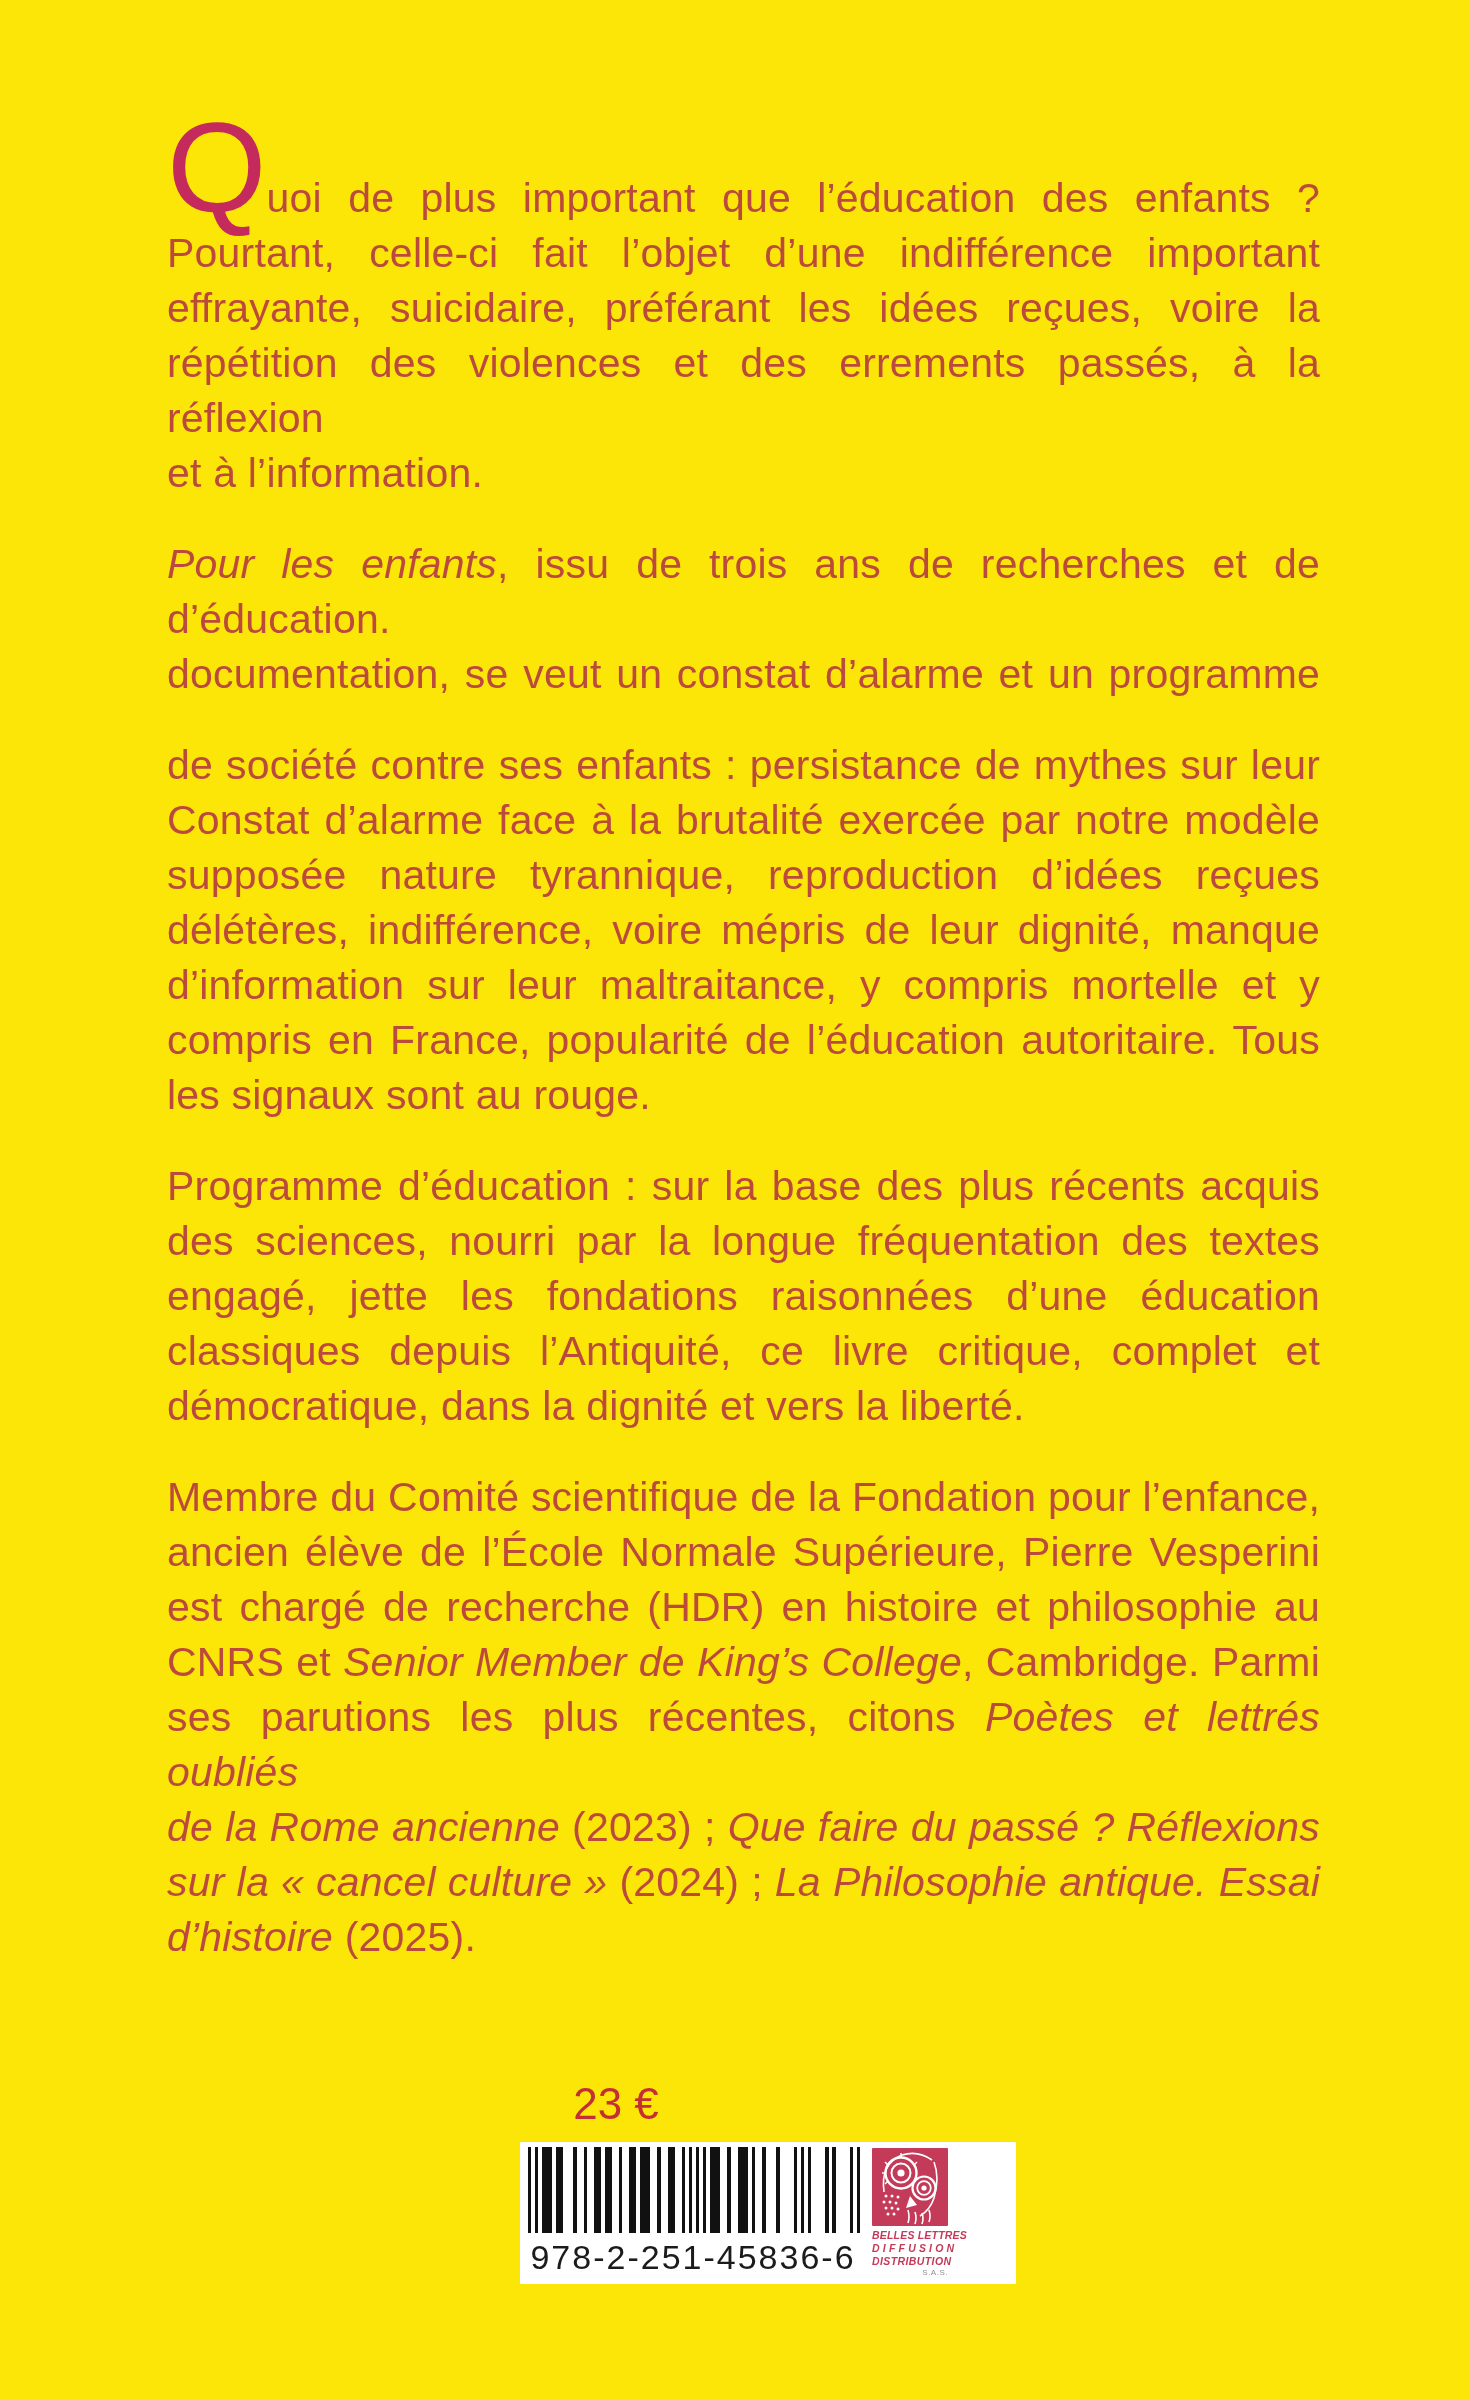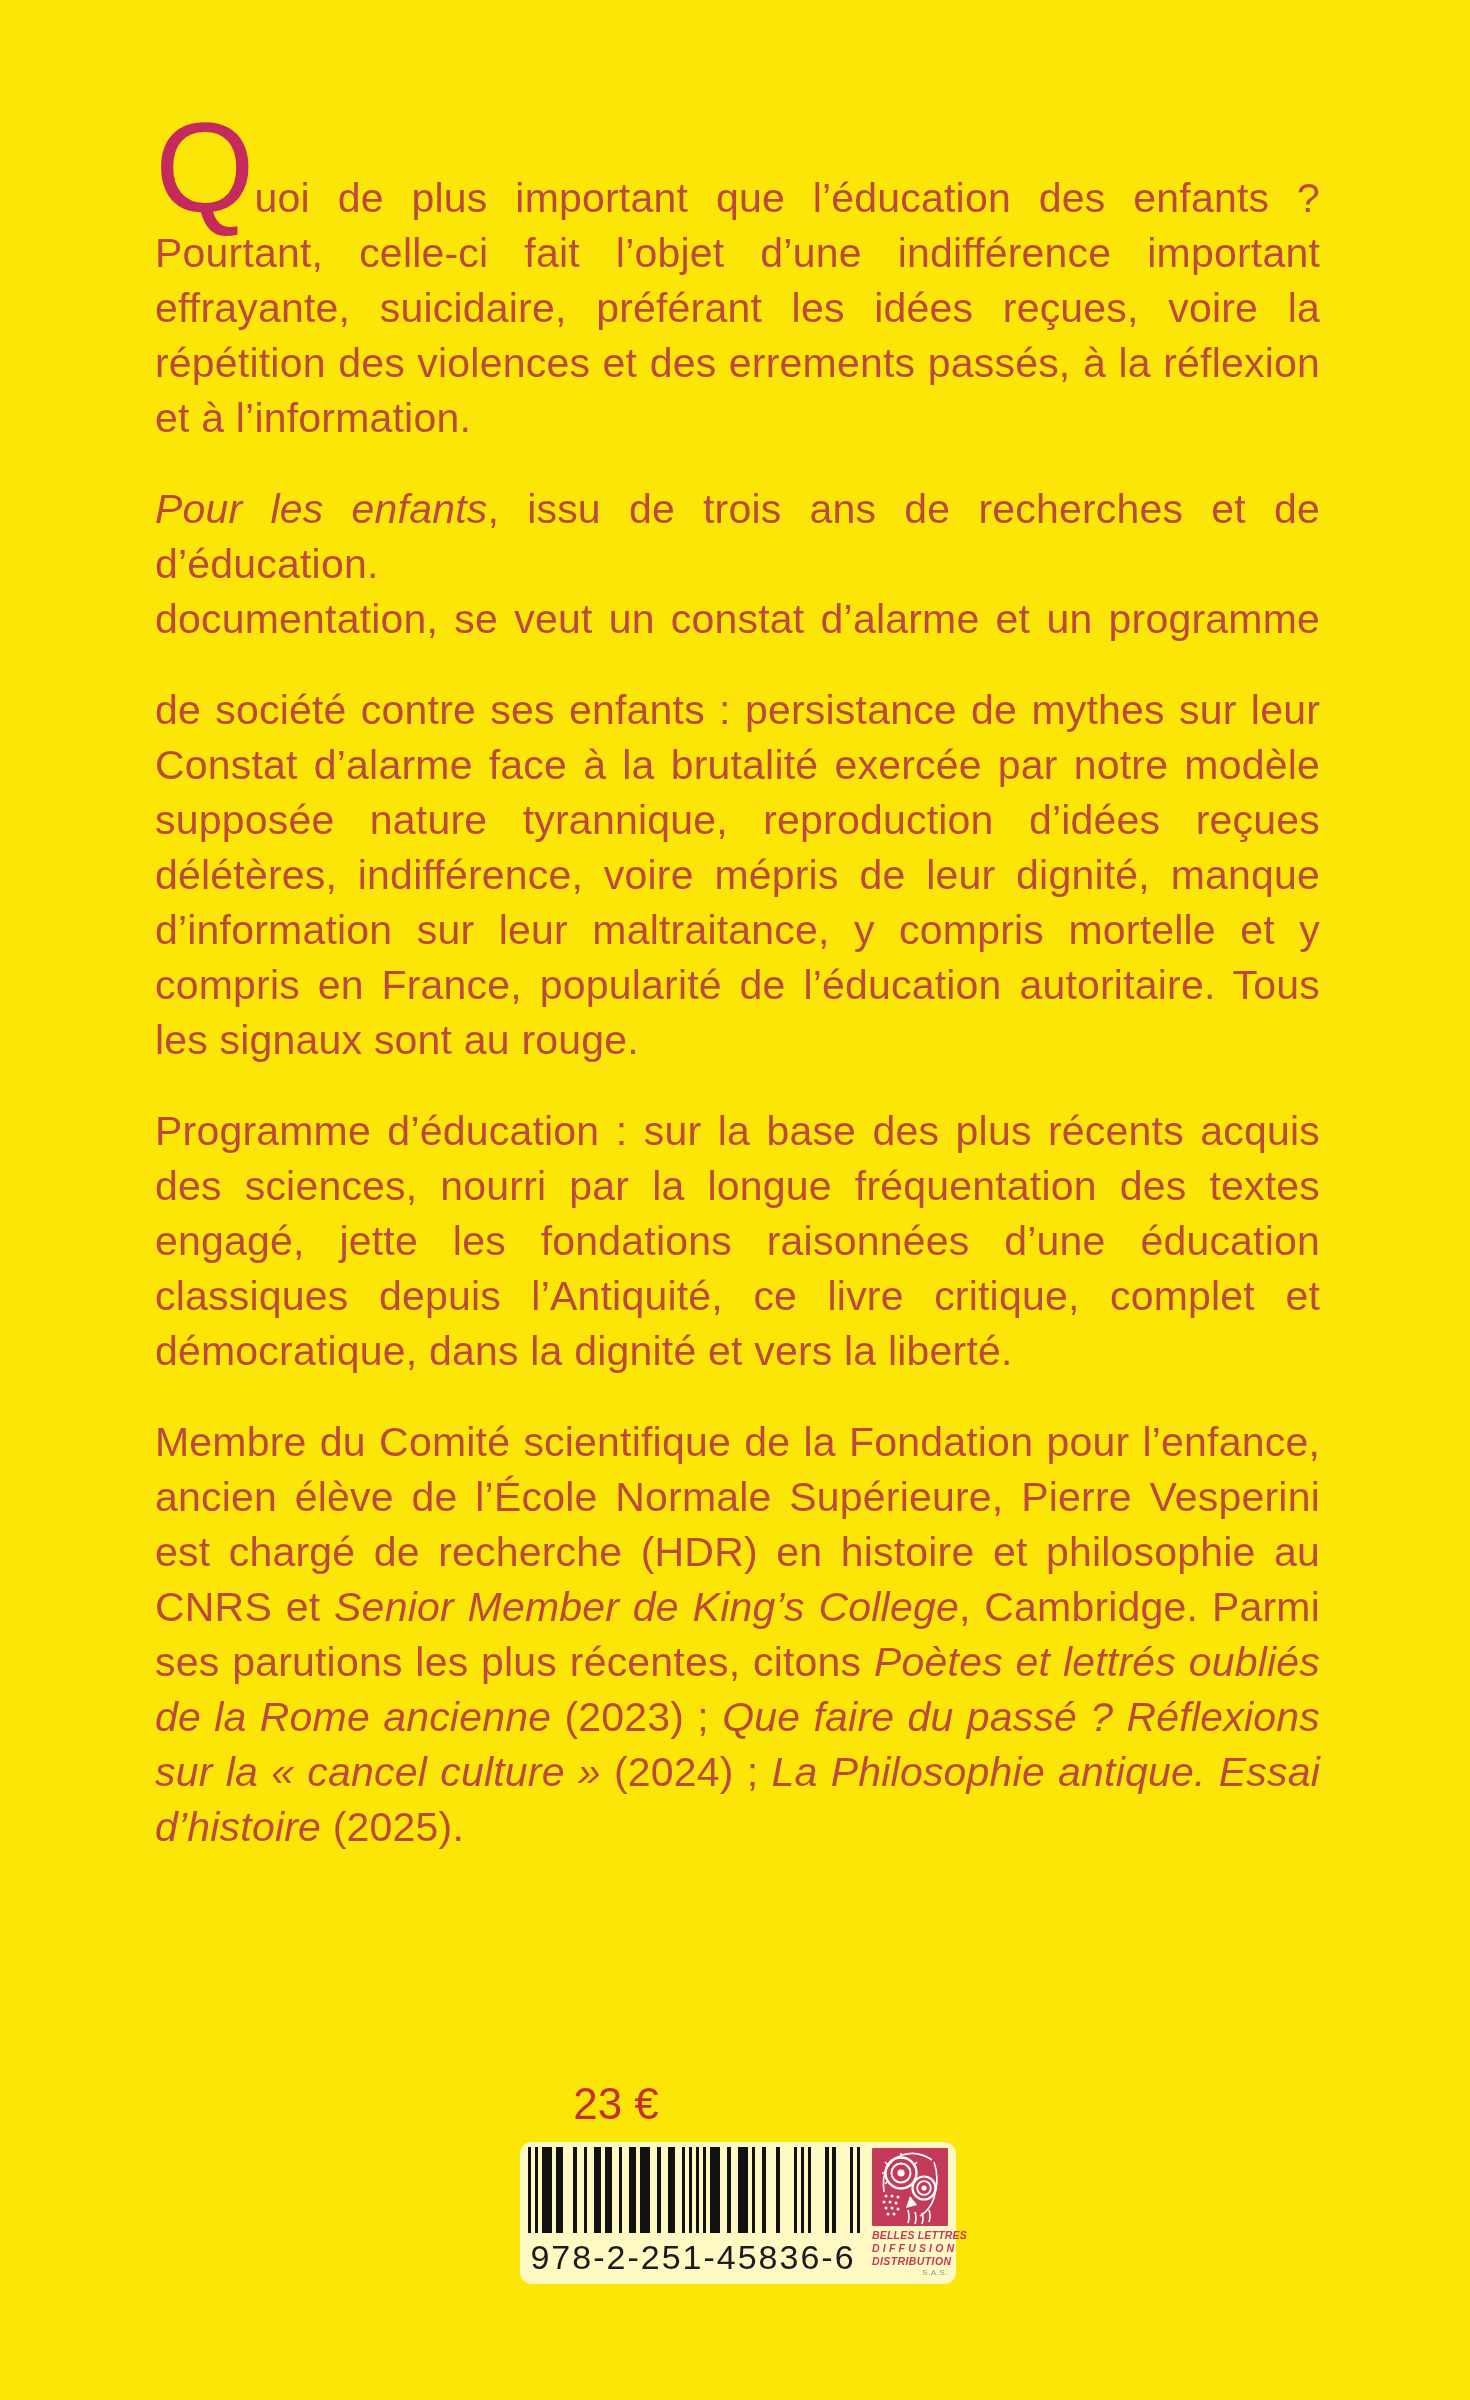--- a/index.html
+++ b/index.html
@@ -9,40 +9,40 @@
     font-family:"Liberation Sans",sans-serif;
   }
   .page{position:absolute;inset:0;}
   
   .text-block{
     position:absolute;left:155px;top:168px;width:1165px;
     color:var(--ink,#BC4A3C);
     font-size:41px;line-height:55px;
     letter-spacing:.2px;
   }
-  .para{margin:0 0 36px 0;}
+  .para{margin:0 0 36px 12px;}
   .para:last-child{margin-bottom:0;}
   .line{text-align:justify;}
   .line.jl{text-align-last:justify;}
   .it{font-style:italic;}
   .dropcap{
     font-size:128px;line-height:0;
     color:var(--dropcap,#C42A5C);
     letter-spacing:0;
   }
   
   .price{
     position:absolute;left:0;top:2082px;width:1232px;
     text-align:center;font-size:44px;line-height:44px;
     color:var(--price,#C52F33);
   }
   
   .label{
-    position:absolute;left:520px;top:2142px;width:436px;height:142px;
-    background:#fef9c3;border-radius:12px;
+    position:absolute;left:520px;top:2142px;width:496px;height:142px;
+    background:#ffffff;border-radius:1px;
   }
   .barcode{position:absolute;left:8px;top:5px;}
   .isbn{
     position:absolute;left:0;top:97px;width:346px;
     text-align:center;color:#1b1b1b;
     font-size:34px;line-height:36px;letter-spacing:2px;white-space:nowrap;
   }
   .logo-col{position:absolute;left:352px;top:6px;width:78px;}
   .owl{display:block;width:76px;height:78px;border-radius:1px;}
   .pub1,.pub2,.pub3{

